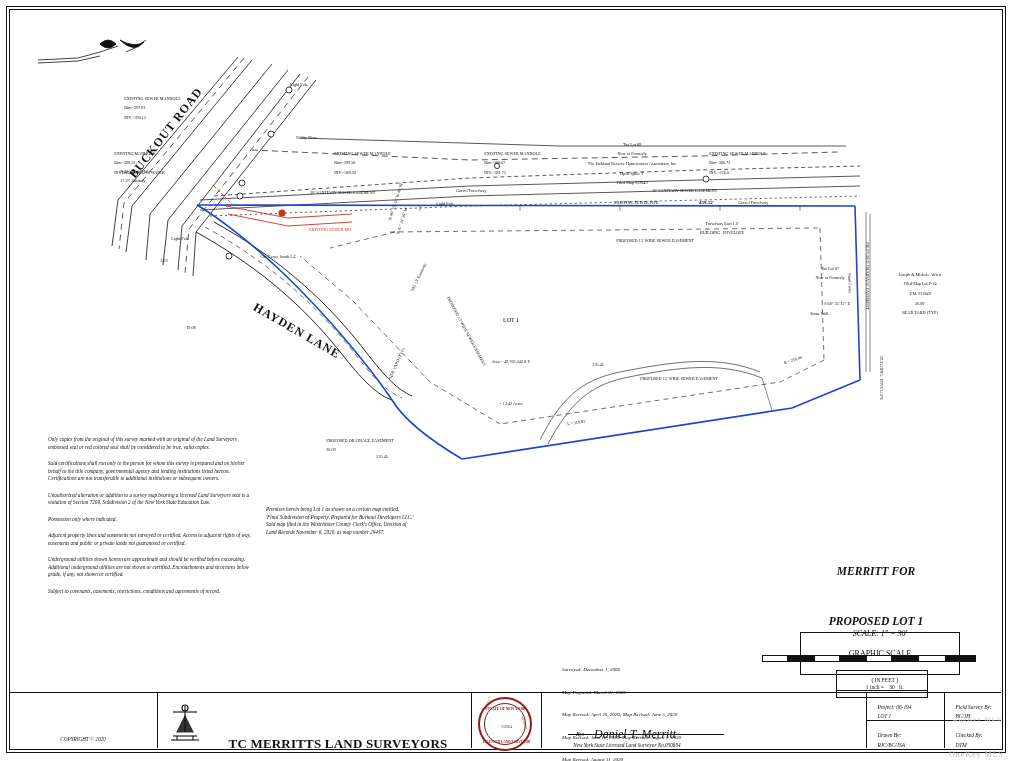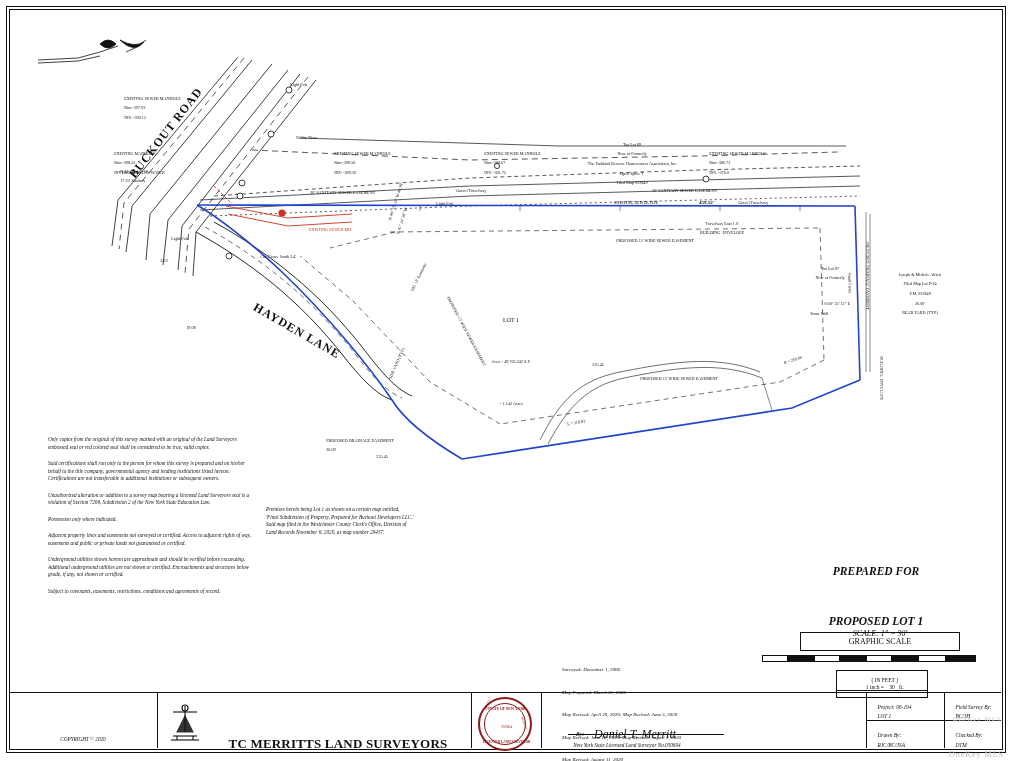--- a/index.html
+++ b/index.html
@@ -351,33 +351,33 @@
     <div>Surveyed: December 1, 2006</div>
     <div>Map Prepared: March 31, 2020</div>
     <div>Map Revised: April 20, 2020; Map Revised: June 5, 2020</div>
     <div>Map Revised: June 18, 2020; Map Revised: August 3, 2020</div>
     <div>Map Revised: August 11, 2020</div>
     
     
   </div>
 
   <div class="txt ctr" style="left:756px;top:528px;width:240px;">
-    <div style="font-size:11.5px;font-style:italic;font-weight:bold;">PREPARED FOR</div>
+    <div style="font-size:11.5px;font-style:italic;font-weight:bold;">MERRITT FOR</div>
     <div style="font-size:11.5px;font-style:italic;font-weight:bold;">PROPOSED LOT 1</div>
     
     
     
   </div>
 
   <div class="txt ctr" style="left:756px;top:620px;width:240px;font-size:8px;font-style:italic;">
     <span>SCALE: 1" = 30'</span>
   </div>
 
   <div class="graphic-scale" style="left:800px;top:632px;width:160px;">
-    <div style="text-align:center;font-size:8px;border:1px solid #111;padding:4px 2px;">GRAPHIC  SCALE</div>
+    <div style="text-align:center;font-size:8px;border:1px solid #111;padding:16px 2px;">GRAPHIC  SCALE</div>
   </div>
   <div style="position:absolute;left:762px;top:655px;width:214px;height:10px;">
     <div class="bar" style="left:0px;top:0;width:26px;"></div>
     <div class="bar f" style="left:26px;top:0;width:26px;"></div>
     <div class="bar" style="left:52px;top:0;width:26px;"></div>
     <div class="bar f" style="left:78px;top:0;width:26px;"></div>
     <div class="bar" style="left:104px;top:0;width:26px;"></div>
     <div class="bar f" style="left:130px;top:0;width:26px;"></div>
     <div class="bar" style="left:156px;top:0;width:28px;"></div>
     <div class="bar f" style="left:184px;top:0;width:30px;"></div>

